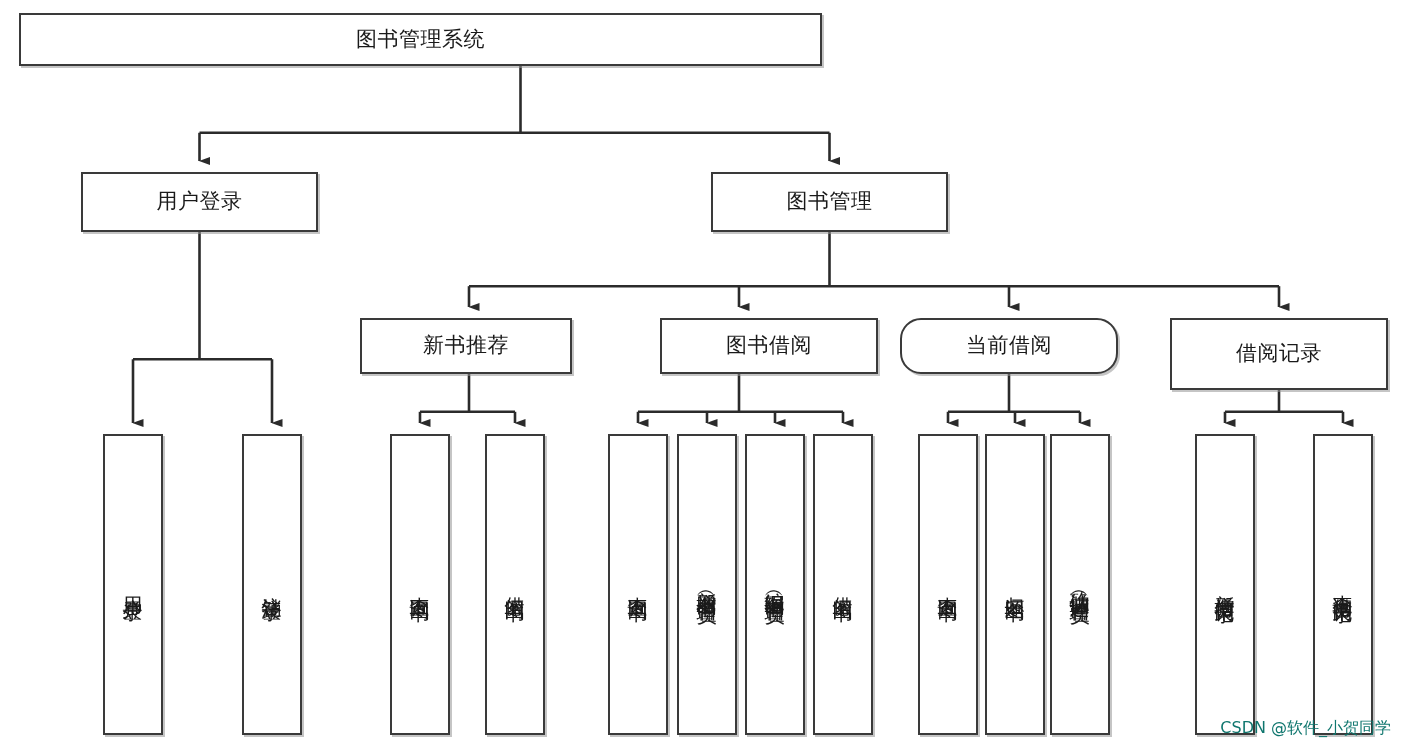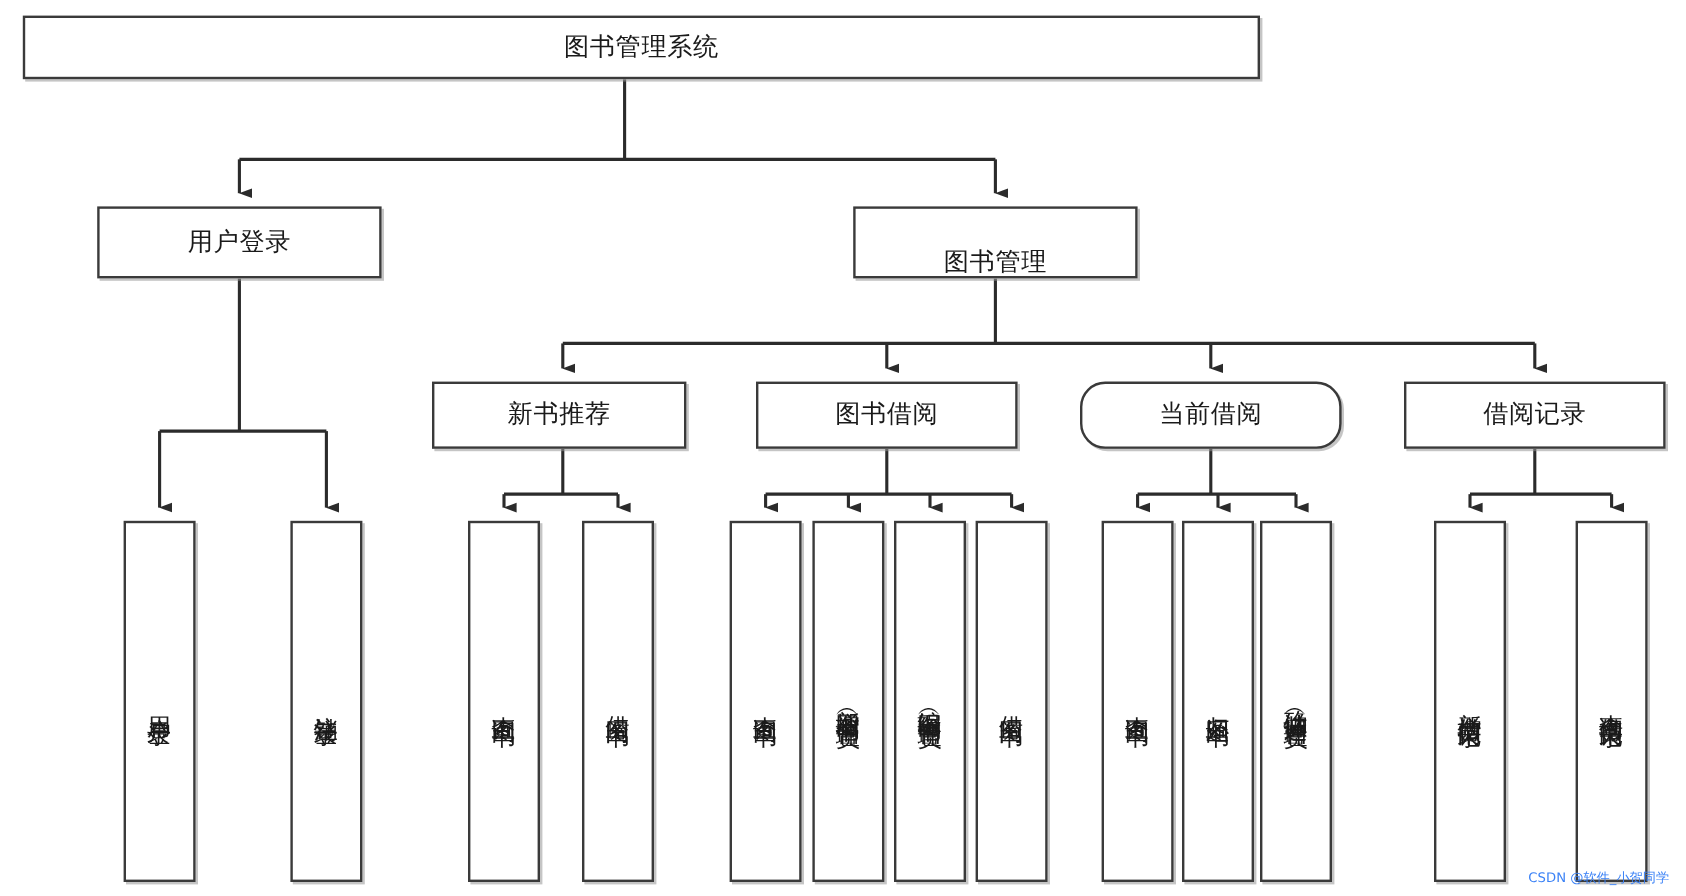--- a/index.html
+++ b/index.html
@@ -48,22 +48,22 @@
     writing-mode: vertical-rl;
     text-orientation: upright;
     font-size: 20px;
     letter-spacing: 2px;
     line-height: 1;
   }
   .watermark {
     position: absolute;
     right: 14px;
     bottom: 8px;
-    font-size: 11px;
-    color: #3b82f6;
+    font-size: 16px;
+    color: #0f766e;
     white-space: nowrap;
     user-select: none;
     margin-left: 26px;
   }
 </style>
 </head>
 <body>
 
 <div id="diagram-root">
 
@@ -104,39 +104,39 @@
         <path d="M1015,411.8 L1015,423" marker-end="url(#arrowhead)"></path>
         <path d="M1080,411.8 L1080,423" marker-end="url(#arrowhead)"></path>
         <path d="M1279,374 L1279,411.8"></path>
         <path d="M1225,411.8 L1343,411.8"></path>
         <path d="M1225,411.8 L1225,423" marker-end="url(#arrowhead)"></path>
         <path d="M1343,411.8 L1343,423" marker-end="url(#arrowhead)"></path>
       </g>
   </svg>
 
   <div id="nodes-layer">
-      <div class="node-box" style="left: 19px; top: 13px; width: 1031px; height: 53px;">
+      <div class="node-box" style="left: 19px; top: 13px; width: 803px; height: 53px;">
         <span class="node-label">图书管理系统</span>
       </div>
       <div class="node-box" style="left: 81px; top: 172px; width: 237px; height: 60px;">
         <span class="node-label">用户登录</span>
       </div>
-      <div class="node-box" style="left: 711px; top: 172px; width: 237px; height: 60px; align-items: flex-end;">
+      <div class="node-box" style="left: 711px; top: 172px; width: 237px; height: 60px;">
         <span class="node-label">图书管理</span>
       </div>
       <div class="node-box" style="left: 360px; top: 318px; width: 212px; height: 56px;">
         <span class="node-label">新书推荐</span>
       </div>
-      <div class="node-box" style="left: 630px; top: 318px; width: 218px; height: 56px;">
+      <div class="node-box" style="left: 660px; top: 318px; width: 218px; height: 56px;">
         <span class="node-label">图书借阅</span>
       </div>
       <div class="node-box" style="left: 900px; top: 318px; width: 218px; height: 56px; border-radius: 21px;">
         <span class="node-label">当前借阅</span>
       </div>
-      <div class="node-box" style="left: 1170px; top: 318px; width: 218px; height: 56px;">
+      <div class="node-box" style="left: 1170px; top: 318px; width: 218px; height: 72px;">
         <span class="node-label">借阅记录</span>
       </div>
       <div class="node-box vertical" style="left: 103px; top: 434px; width: 60px; height: 301px;">
         <span class="node-label">用户登录</span>
       </div>
       <div class="node-box vertical" style="left: 242px; top: 434px; width: 60px; height: 301px;">
         <span class="node-label">注销登录</span>
       </div>
       <div class="node-box vertical" style="left: 390px; top: 434px; width: 60px; height: 301px;">
         <span class="node-label">查询图书</span>

